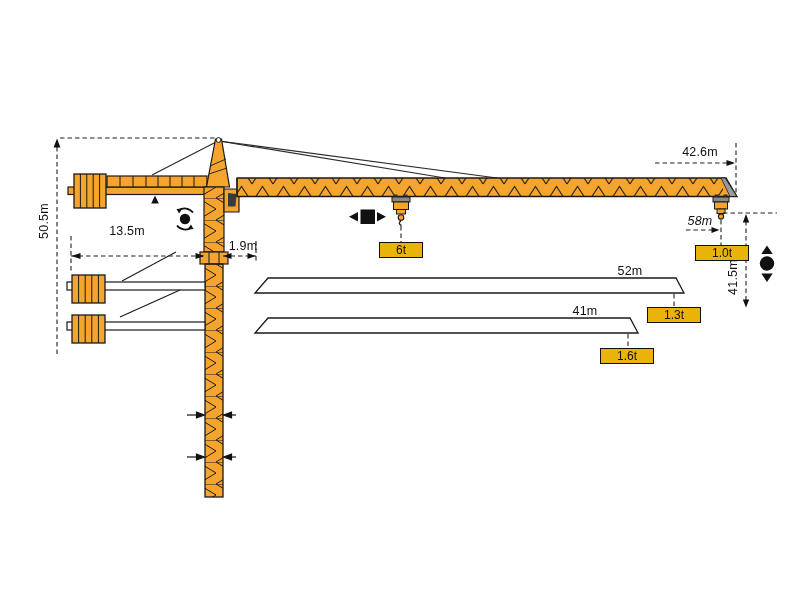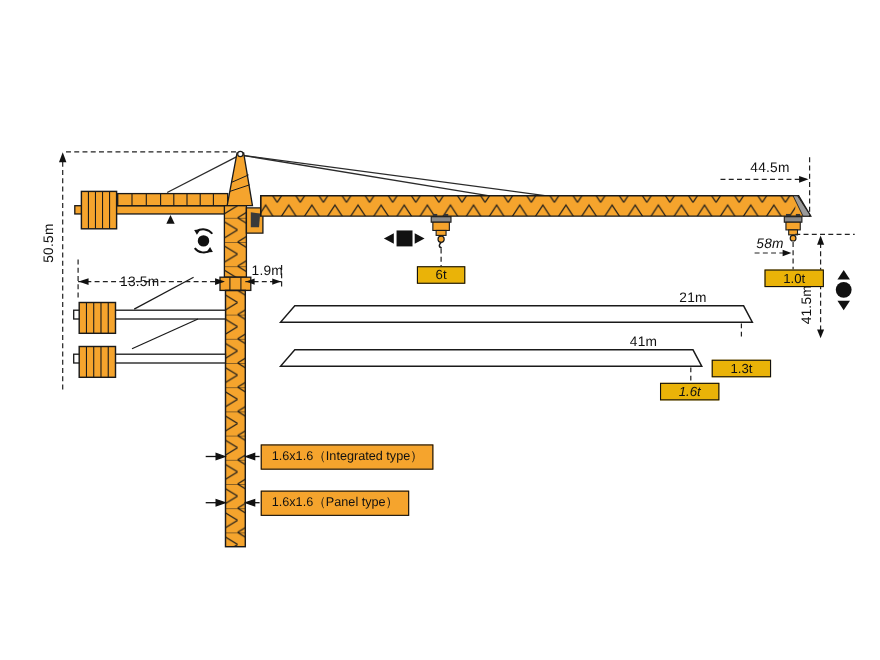--- a/index.html
+++ b/index.html
@@ -188,29 +188,27 @@
     <line x1="236" y1="415" x2="230" y2="415"></line>
         <polygon points="223.5,415 231.5,412.2 231.5,417.8"></polygon>
     <line x1="187" y1="457" x2="197" y2="457"></line>
         <polygon points="204.5,457 196.5,454.2 196.5,459.8"></polygon>
     <line x1="236" y1="457" x2="230" y2="457"></line>
         <polygon points="223.5,457 231.5,454.2 231.5,459.8"></polygon>
   </g>
 </svg>
 
   <div class="dim rot" style="left:44px;top:221px;">50.5m</div>
-  <div class="dim" style="left:127px;top:256px;text-align:center;">13.5m</div>
+  <div class="dim" style="left:127px;top:231px;text-align:center;">13.5m</div>
   <div class="dim" style="left:243px;top:246px;">1.9m</div>
-  <div class="dim" style="left:700px;top:152px;">44.5m</div>
+  <div class="dim" style="left:700px;top:152px;">42.6m</div>
   <div class="dim" style="left:700px;top:221px;font-style:italic;">58m</div>
   <div class="dim rot" style="left:733px;top:277px;">41.5m</div>
-  <div class="dim" style="left:630px;top:271px;">21m</div>
+  <div class="dim" style="left:630px;top:271px;">52m</div>
   <div class="dim" style="left:585px;top:311px;">41m</div>
 
   <div class="loadbox" style="left:401px;top:250px;">6t</div>
   <div class="loadbox" style="left:722px;top:253px;text-align:right;">1.0t</div>
-  <div class="loadbox" style="left:674px;top:315px;margin-top:20px;">1.3t</div>
-  <div class="loadbox" style="left:627px;top:356px;font-style:italic;">1.6t</div>
-
-  <div class="sectionlabel" style="left:237px;top:404px;">1.6x1.6（Integrated type）</div>
-  <div class="sectionlabel" style="left:237px;top:446px;">1.6x1.6（Panel type）</div>
+  <div class="loadbox" style="left:674px;top:315px;">1.3t</div>
+  <div class="loadbox" style="left:627px;top:356px;">1.6t</div>
+
 
 </div>
 
 </body></html>

